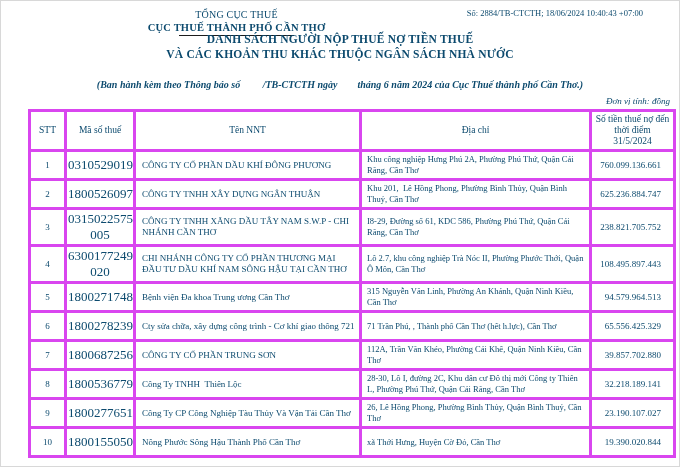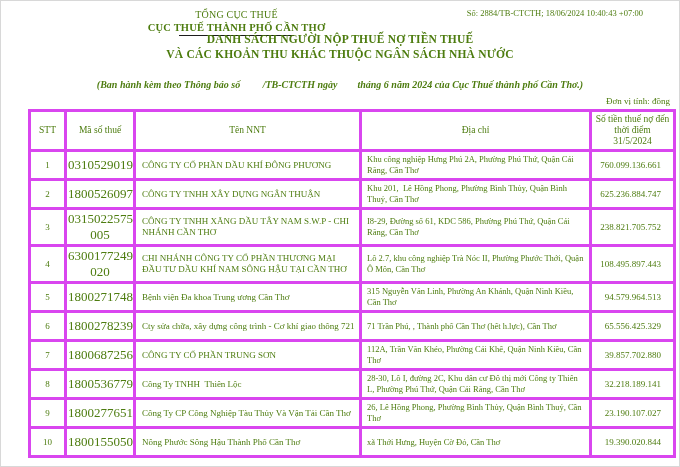--- a/index.html
+++ b/index.html
@@ -8,21 +8,21 @@
     background: #ffffff;
   }
   .page {
     position: relative;
     width: 680px;
     height: 467px;
     background: #ffffff;
     border: 1px solid #d8d8d8;
     box-sizing: border-box;
     font-family: "Liberation Serif", "DejaVu Serif", serif;
-    color: #4d7c0f;
+    color: #0c4a6e;
     overflow: hidden;
   }
   
   .org-block {
     position: absolute;
     top: 7px;
     left: 133px;
     width: 205px;
     text-align: center;
     line-height: 13px;
@@ -68,20 +68,21 @@
     font-weight: bold;
     font-style: italic;
     white-space: pre-wrap;
     line-height: 13px;
   }
   .unit-note {
     position: absolute;
     top: 95px;
     right: 9px;
     font-size: 9px;
+    font-style: italic;
   }
   
   table.debtors {
     position: absolute;
     top: 108px;
     left: 27px;
     width: 645px;
     border-collapse: collapse;
     table-layout: fixed;
   }

